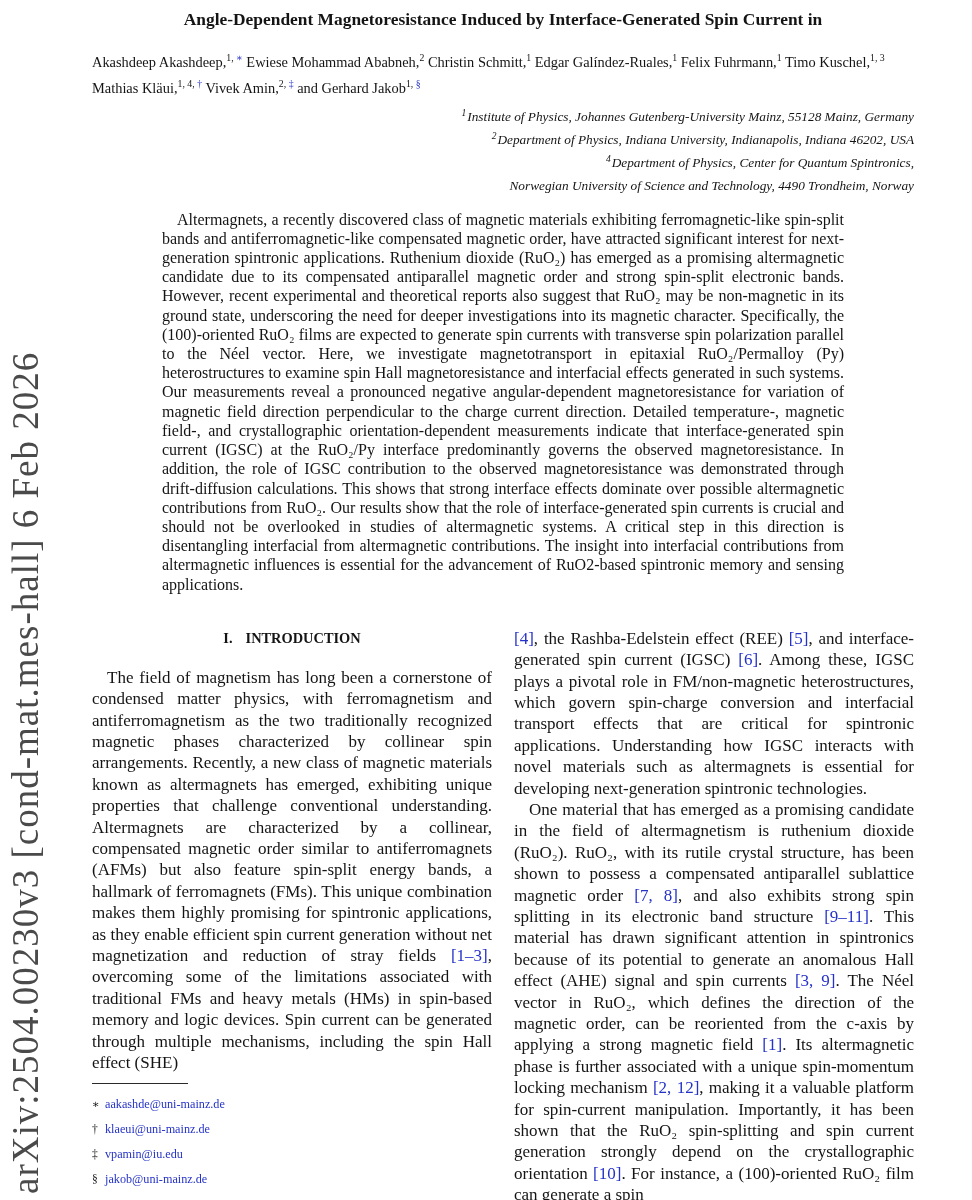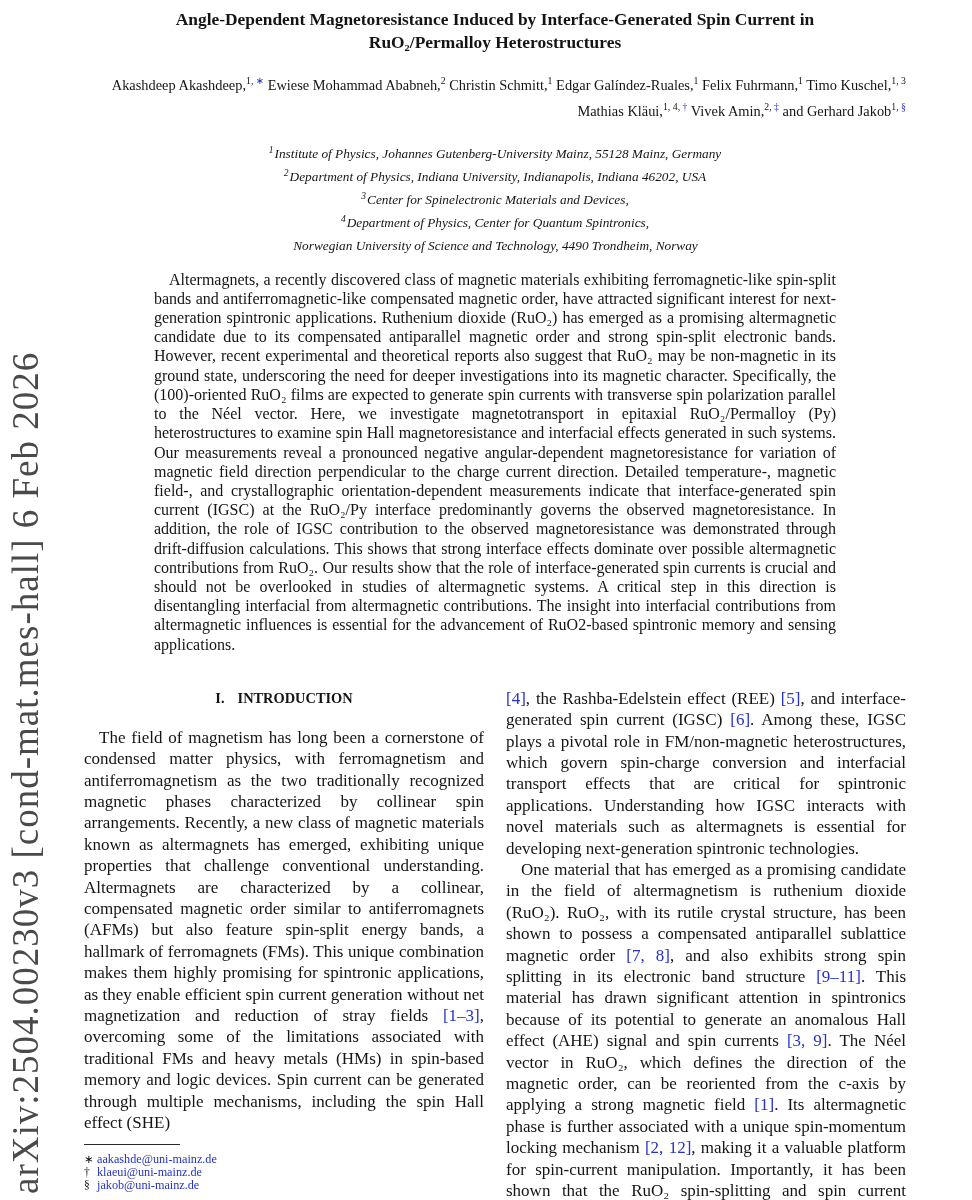--- a/index.html
+++ b/index.html
@@ -8,96 +8,95 @@
     width:972px; height:1200px; position:relative; overflow:hidden;
     background:#ffffff; color:#141414;
     font-family:"Liberation Serif","DejaVu Serif",serif;
   }
   .stamp {
     position:absolute; top:1194px; left:4px;
     transform:rotate(-90deg); transform-origin:0 0;
     white-space:nowrap; font-size:37px; letter-spacing:1px; color:#4a4a4a;
   }
   .content {
-    position:absolute; left:84px; top:0; width:822px; height:1200px;
-    display:flex; flex-direction:column;font-family:Liberation Serif, serif;
+    position:absolute; left:92px; top:0; width:822px; height:1200px;
+    display:flex; flex-direction:column;
   }
   .title { margin:8px 0 0; font-size:17.4px; line-height:23px; text-align:center; font-weight:bold; }
-  .authors { margin-top:16px; text-align:right; font-size:14.4px; line-height:22px; }
+  .authors { margin-top:16px; text-align:left; font-size:14.4px; line-height:22px; }
   .authors sup { font-size:9.8px; }
   .link { color:#2432c8; }
-  .affils { margin-top:19px; text-align:center; font-style:italic; font-size:13.3px; line-height:18.6px; }
+  .affils { margin-top:5px; text-align:right; font-style:italic; font-size:13.3px; line-height:18.6px; }
   .affils sup { font-size:9.5px; margin-right:1px; }
   .abstract {
     margin:14px 70px 0; text-align:justify; text-indent:15px;
     font-size:16px; line-height:19.2px; hyphens:auto;
   }
   .columns { flex:1; display:flex; gap:22px; margin-top:26px; overflow:hidden; }
   .col { flex:1; min-width:0; display:flex; flex-direction:column; overflow:hidden;margin-top:8px; }
   .section-heading { text-align:center; font-weight:bold; font-size:14.4px; margin:2px 0 20px; }
   .heading-gap { display:inline-block; width:13px; }
   .para { margin:0; text-align:justify; font-size:17px; line-height:21.4px; hyphens:auto; }
   .para.indent { text-indent:15px; }
   .cite { color:#2432c8; }
   .footnotes { margin-top:auto; padding-bottom:8px; }
   .fnrule { width:96px; border-top:1.2px solid #2a2a2a; margin-bottom:8px; }
-  .fn { font-size:12.2px; line-height:13px; }
+  .fn { font-size:12.2px; line-height:25px; }
   .fn .mark { display:inline-block; width:13px; font-size:11.5px; }
   .email { color:#2432c8; text-decoration:none; cursor:pointer; }
 </style>
 </head>
 <body>
 
 <div class="page">
 
   <div class="stamp">arXiv:2504.00230v3 [cond-mat.mes-hall] 6 Feb 2026</div>
 
   <div class="content">
 
     <h1 class="title">
       <div>Angle-Dependent Magnetoresistance Induced by Interface-Generated Spin Current in</div>
-      <div>RuO₂/Permalloy Heterostructures</div>
     </h1>
 
     <div class="authors">
       <span class="author"><span>Akashdeep Akashdeep,</span><sup><span>1, </span><span class="link">∗</span></sup></span>
       <span class="author"><span>Ewiese Mohammad Ababneh,</span><sup><span>2</span><span class="link"></span></sup></span>
       <span class="author"><span>Christin Schmitt,</span><sup><span>1</span><span class="link"></span></sup></span>
       <span class="author"><span>Edgar Galíndez-Ruales,</span><sup><span>1</span><span class="link"></span></sup></span>
       <span class="author"><span>Felix Fuhrmann,</span><sup><span>1</span><span class="link"></span></sup></span>
       <span class="author"><span>Timo Kuschel,</span><sup><span>1, 3</span><span class="link"></span></sup></span>
       <span class="author"><span>Mathias Kläui,</span><sup><span>1, 4, </span><span class="link">†</span></sup></span>
       <span class="author"><span>Vivek Amin,</span><sup><span>2, </span><span class="link">‡</span></sup></span>
       <span class="author"><span>and Gerhard Jakob</span><sup><span>1, </span><span class="link">§</span></sup></span>
     </div>
 
     <div class="affils">
       <div class="affil"><sup>1</sup><span>Institute of Physics, Johannes Gutenberg-University Mainz, 55128 Mainz, Germany</span></div>
       <div class="affil"><sup>2</sup><span>Department of Physics, Indiana University, Indianapolis, Indiana 46202, USA</span></div>
-      <div class="affil"><sup>3</sup><span>Center for Spinelectronic Materials and Devices,</span></div>
       <div class="affil"><sup>4</sup><span>Department of Physics, Center for Quantum Spintronics,</span></div>
       <div class="affil"><sup></sup><span>Norwegian University of Science and Technology, 4490 Trondheim, Norway</span></div>
     </div>
 
     <div class="abstract">
       <span>Altermagnets, a recently discovered class of magnetic materials exhibiting ferromagnetic-like spin-split bands and antiferromagnetic-like compensated magnetic order, have attracted significant interest for next-generation spintronic applications. Ruthenium dioxide (RuO₂) has emerged as a promising altermagnetic candidate due to its compensated antiparallel magnetic order and strong spin-split electronic bands. However, recent experimental and theoretical reports also suggest that RuO₂ may be non-magnetic in its ground state, underscoring the need for deeper investigations into its magnetic character. Specifically, the (100)-oriented RuO₂ films are expected to generate spin currents with transverse spin polarization parallel to the Néel vector. Here, we investigate magnetotransport in epitaxial RuO₂/Permalloy (Py) heterostructures to examine spin Hall magnetoresistance and interfacial effects generated in such systems. Our measurements reveal a pronounced negative angular-dependent magnetoresistance for variation of magnetic field direction perpendicular to the charge current direction. Detailed temperature-, magnetic field-, and crystallographic orientation-dependent measurements indicate that interface-generated spin current (IGSC) at the RuO₂/Py interface predominantly governs the observed magnetoresistance. In addition, the role of IGSC contribution to the observed magnetoresistance was demonstrated through drift-diffusion calculations. This shows that strong interface effects dominate over possible altermagnetic contributions from RuO₂. Our results show that the role of interface-generated spin currents is crucial and should not be overlooked in studies of altermagnetic systems. A critical step in this direction is disentangling interfacial from altermagnetic contributions. The insight into interfacial contributions from altermagnetic influences is essential for the advancement of RuO2-based spintronic memory and sensing applications.</span>
     </div>
 
     <div class="columns">
 
       <div class="col">
         <div class="section-heading">
           <span>I.</span><span class="heading-gap"></span><span>INTRODUCTION</span>
         </div>
         <p class="para indent"><span>The field of magnetism has long been a cornerstone of condensed matter physics, with ferromagnetism and antiferromagnetism as the two traditionally recognized magnetic phases characterized by collinear spin arrangements. Recently, a new class of magnetic materials known as altermagnets has emerged, exhibiting unique properties that challenge conventional understanding. Altermagnets are characterized by a collinear, compensated magnetic order similar to antiferromagnets (AFMs) but also feature spin-split energy bands, a hallmark of ferromagnets (FMs). This unique combination makes them highly promising for spintronic applications, as they enable efficient spin current generation without net magnetization and reduction of stray fields </span><span class="cite">[1–3]</span><span>, overcoming some of the limitations associated with traditional FMs and heavy metals (HMs) in spin-based memory and logic devices. Spin current can be generated through multiple mechanisms, including the spin Hall effect (SHE)</span></p>
 
         <div class="footnotes">
           <div class="fnrule"></div>
           <div class="fn"><span class="mark">∗</span><a class="email">aakashde@uni-mainz.de</a></div>
           <div class="fn"><span class="mark">†</span><a class="email">klaeui@uni-mainz.de</a></div>
+          <div class="fn"><span class="mark">‡</span><a class="email">vpamin@iu.edu</a></div>
           <div class="fn"><span class="mark">§</span><a class="email">jakob@uni-mainz.de</a></div>
         </div>
       </div>
 
       <div class="col">
         <p class="para"><span class="cite">[4]</span><span>, the Rashba-Edelstein effect (REE) </span><span class="cite">[5]</span><span>, and interface-generated spin current (IGSC) </span><span class="cite">[6]</span><span>. Among these, IGSC plays a pivotal role in FM/non-magnetic heterostructures, which govern spin-charge conversion and interfacial transport effects that are critical for spintronic applications. Understanding how IGSC interacts with novel materials such as altermagnets is essential for developing next-generation spintronic technologies.</span></p>
 
         <p class="para indent"><span>One material that has emerged as a promising candidate in the field of altermagnetism is ruthenium dioxide (RuO₂). RuO₂, with its rutile crystal structure, has been shown to possess a compensated antiparallel sublattice magnetic order </span><span class="cite">[7, 8]</span><span>, and also exhibits strong spin splitting in its electronic band structure </span><span class="cite">[9–11]</span><span>. This material has drawn significant attention in spintronics because of its potential to generate an anomalous Hall effect (AHE) signal and spin currents </span><span class="cite">[3, 9]</span><span>. The Néel vector in RuO₂, which defines the direction of the magnetic order, can be reoriented from the c-axis by applying a strong magnetic field </span><span class="cite">[1]</span><span>. Its altermagnetic phase is further associated with a unique spin-momentum locking mechanism </span><span class="cite">[2, 12]</span><span>, making it a valuable platform for spin-current manipulation. Importantly, it has been shown that the RuO₂ spin-splitting and spin current generation strongly depend on the crystallographic orientation </span><span class="cite">[10]</span><span>. For instance, a (100)-oriented RuO₂ film can generate a spin</span></p>
       </div>
 

